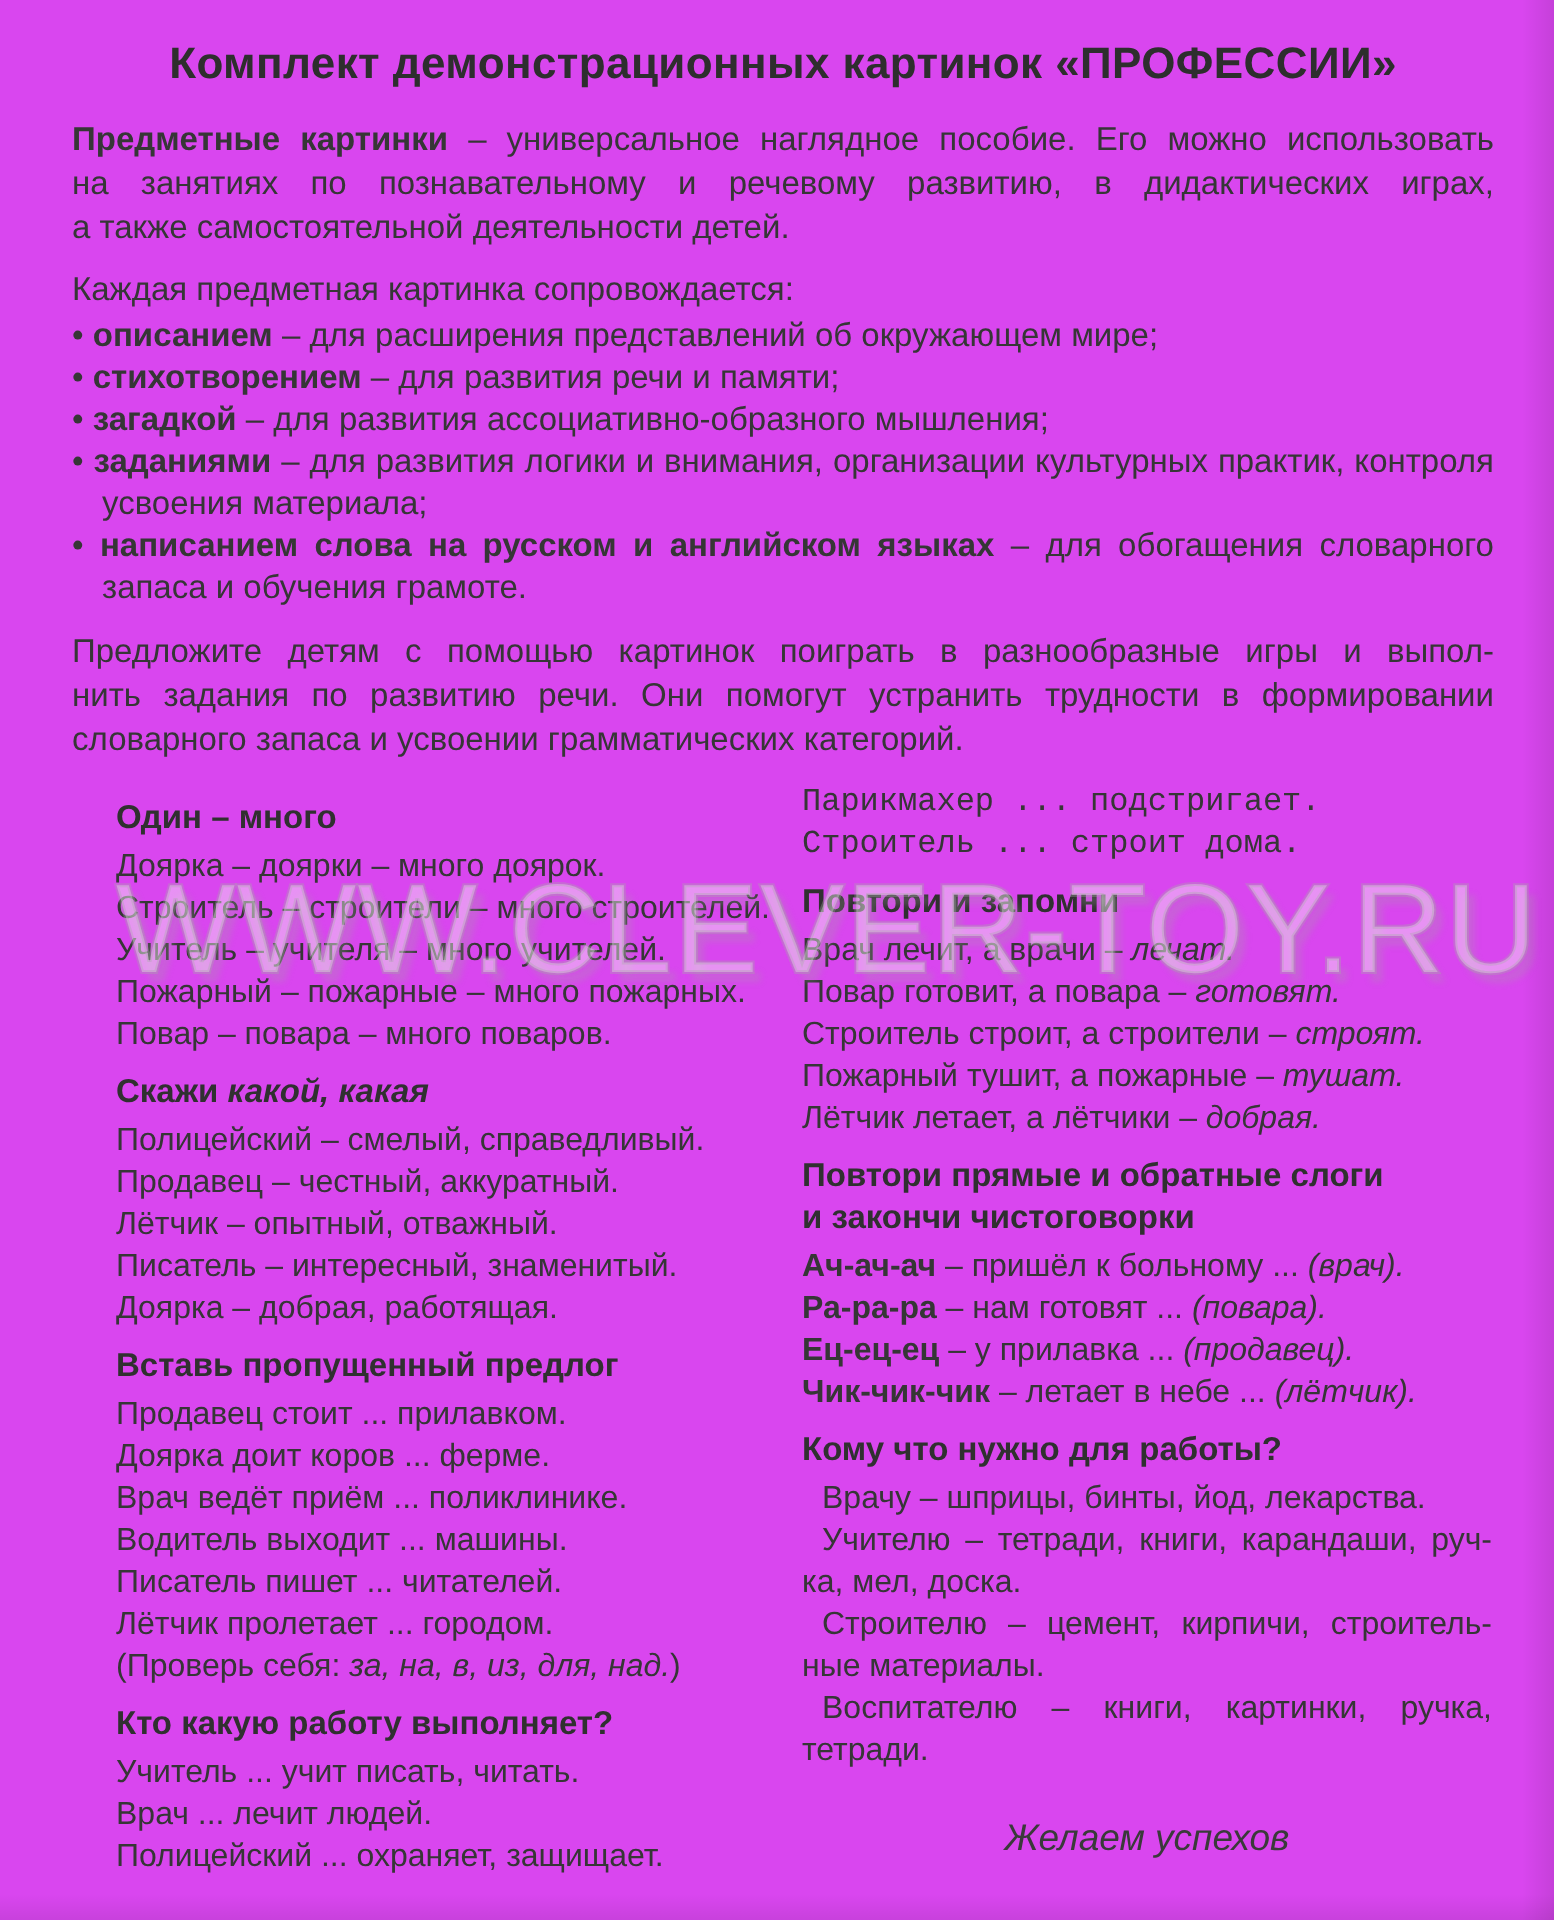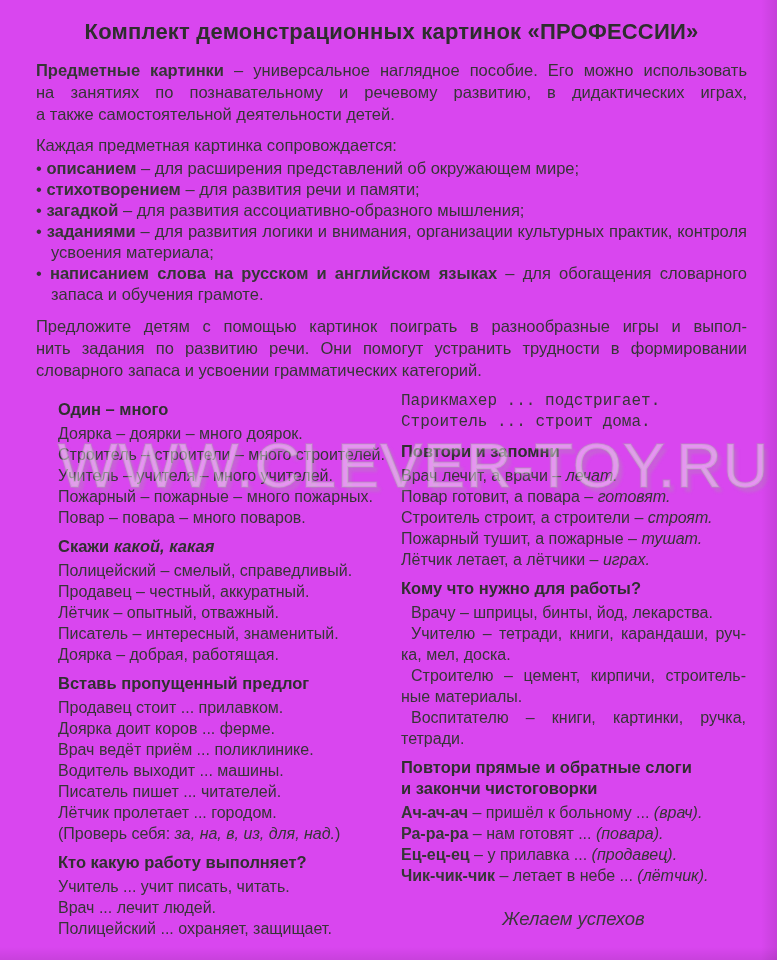--- a/index.html
+++ b/index.html
@@ -132,44 +132,44 @@
           <div class="line"><span>Парикмахер ... подстригает.</span></div>
           <div class="line"><span>Строитель ... строит дома.</span></div>
         </div>
       <section class="sec">
         <h3 class="sec-h"><span class="b">Повтори и запомни</span></h3>
         <div>
             <div class="line"><span>Врач лечит, а врачи – </span><span class="i">лечат.</span></div>
             <div class="line"><span>Повар готовит, а повара – </span><span class="i">готовят.</span></div>
             <div class="line"><span>Строитель строит, а строители – </span><span class="i">строят.</span></div>
             <div class="line"><span>Пожарный тушит, а пожарные – </span><span class="i">тушат.</span></div>
-            <div class="line"><span>Лётчик летает, а лётчики – </span><span class="i">играх.</span></div>
+            <div class="line"><span>Лётчик летает, а лётчики – </span><span class="i">добрая.</span></div>
+          </div>
+      </section>
+      <section class="sec">
+        <h3 class="sec-h"><span class="b">Повтори прямые и обратные слоги</span><br><span class="b">и закончи чистоговорки</span></h3>
+        <div>
+            <div class="line"><span class="b">Ач-ач-ач</span><span> – пришёл к больному ... </span><span class="i">(врач).</span></div>
+            <div class="line"><span class="b">Ра-ра-ра</span><span> – нам готовят ... </span><span class="i">(повара).</span></div>
+            <div class="line"><span class="b">Ец-ец-ец</span><span> – у прилавка ... </span><span class="i">(продавец).</span></div>
+            <div class="line"><span class="b">Чик-чик-чик</span><span> – летает в небе ... </span><span class="i">(лётчик).</span></div>
           </div>
       </section>
       <section class="sec">
         <h3 class="sec-h"><span class="b">Кому что нужно для работы?</span></h3>
         <div>
             <div class="line ind"><span>Врачу – шприцы, бинты, йод, лекарства.</span></div>
             <div class="line ind just"><span>Учителю – тетради, книги, карандаши, руч-</span></div>
             <div class="line"><span>ка, мел, доска.</span></div>
             <div class="line ind just"><span>Строителю – цемент, кирпичи, строитель-</span></div>
             <div class="line"><span>ные материалы.</span></div>
             <div class="line ind just"><span>Воспитателю – книги, картинки, ручка,</span></div>
             <div class="line"><span>тетради.</span></div>
           </div>
       </section>
-      <section class="sec">
-        <h3 class="sec-h"><span class="b">Повтори прямые и обратные слоги</span><br><span class="b">и закончи чистоговорки</span></h3>
-        <div>
-            <div class="line"><span class="b">Ач-ач-ач</span><span> – пришёл к больному ... </span><span class="i">(врач).</span></div>
-            <div class="line"><span class="b">Ра-ра-ра</span><span> – нам готовят ... </span><span class="i">(повара).</span></div>
-            <div class="line"><span class="b">Ец-ец-ец</span><span> – у прилавка ... </span><span class="i">(продавец).</span></div>
-            <div class="line"><span class="b">Чик-чик-чик</span><span> – летает в небе ... </span><span class="i">(лётчик).</span></div>
-          </div>
-      </section>
       <div class="closing">Желаем успехов</div>
     </div>
 
   </div>
 
   <div class="watermark">WWW.CLEVER-TOY.RU</div>
 
   <div class="edge-right"></div>
   <div class="edge-bottom"></div>
 </div>

